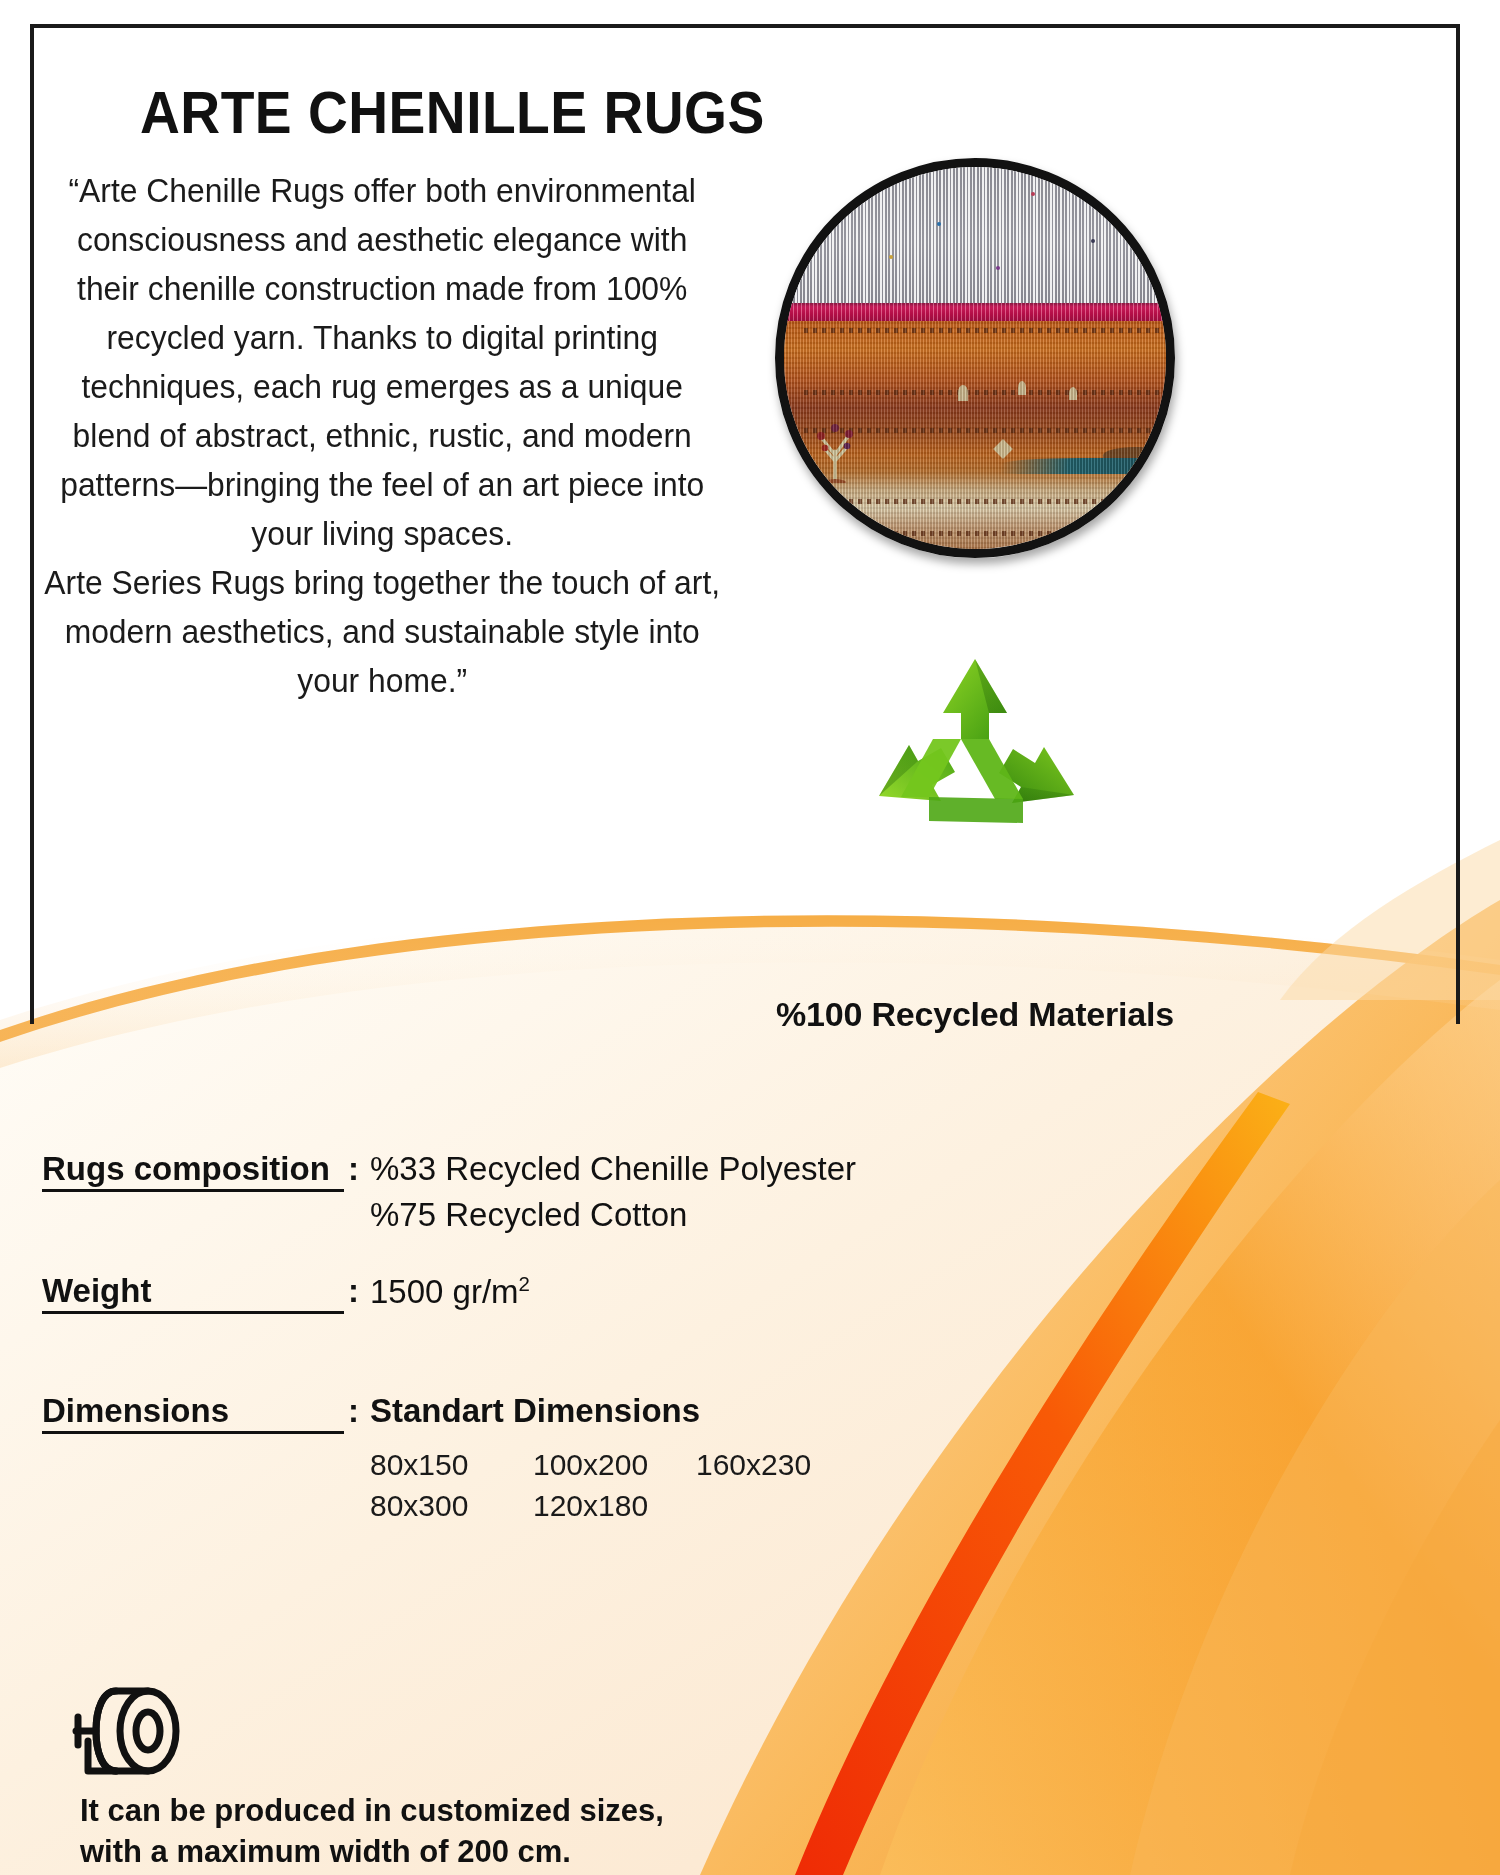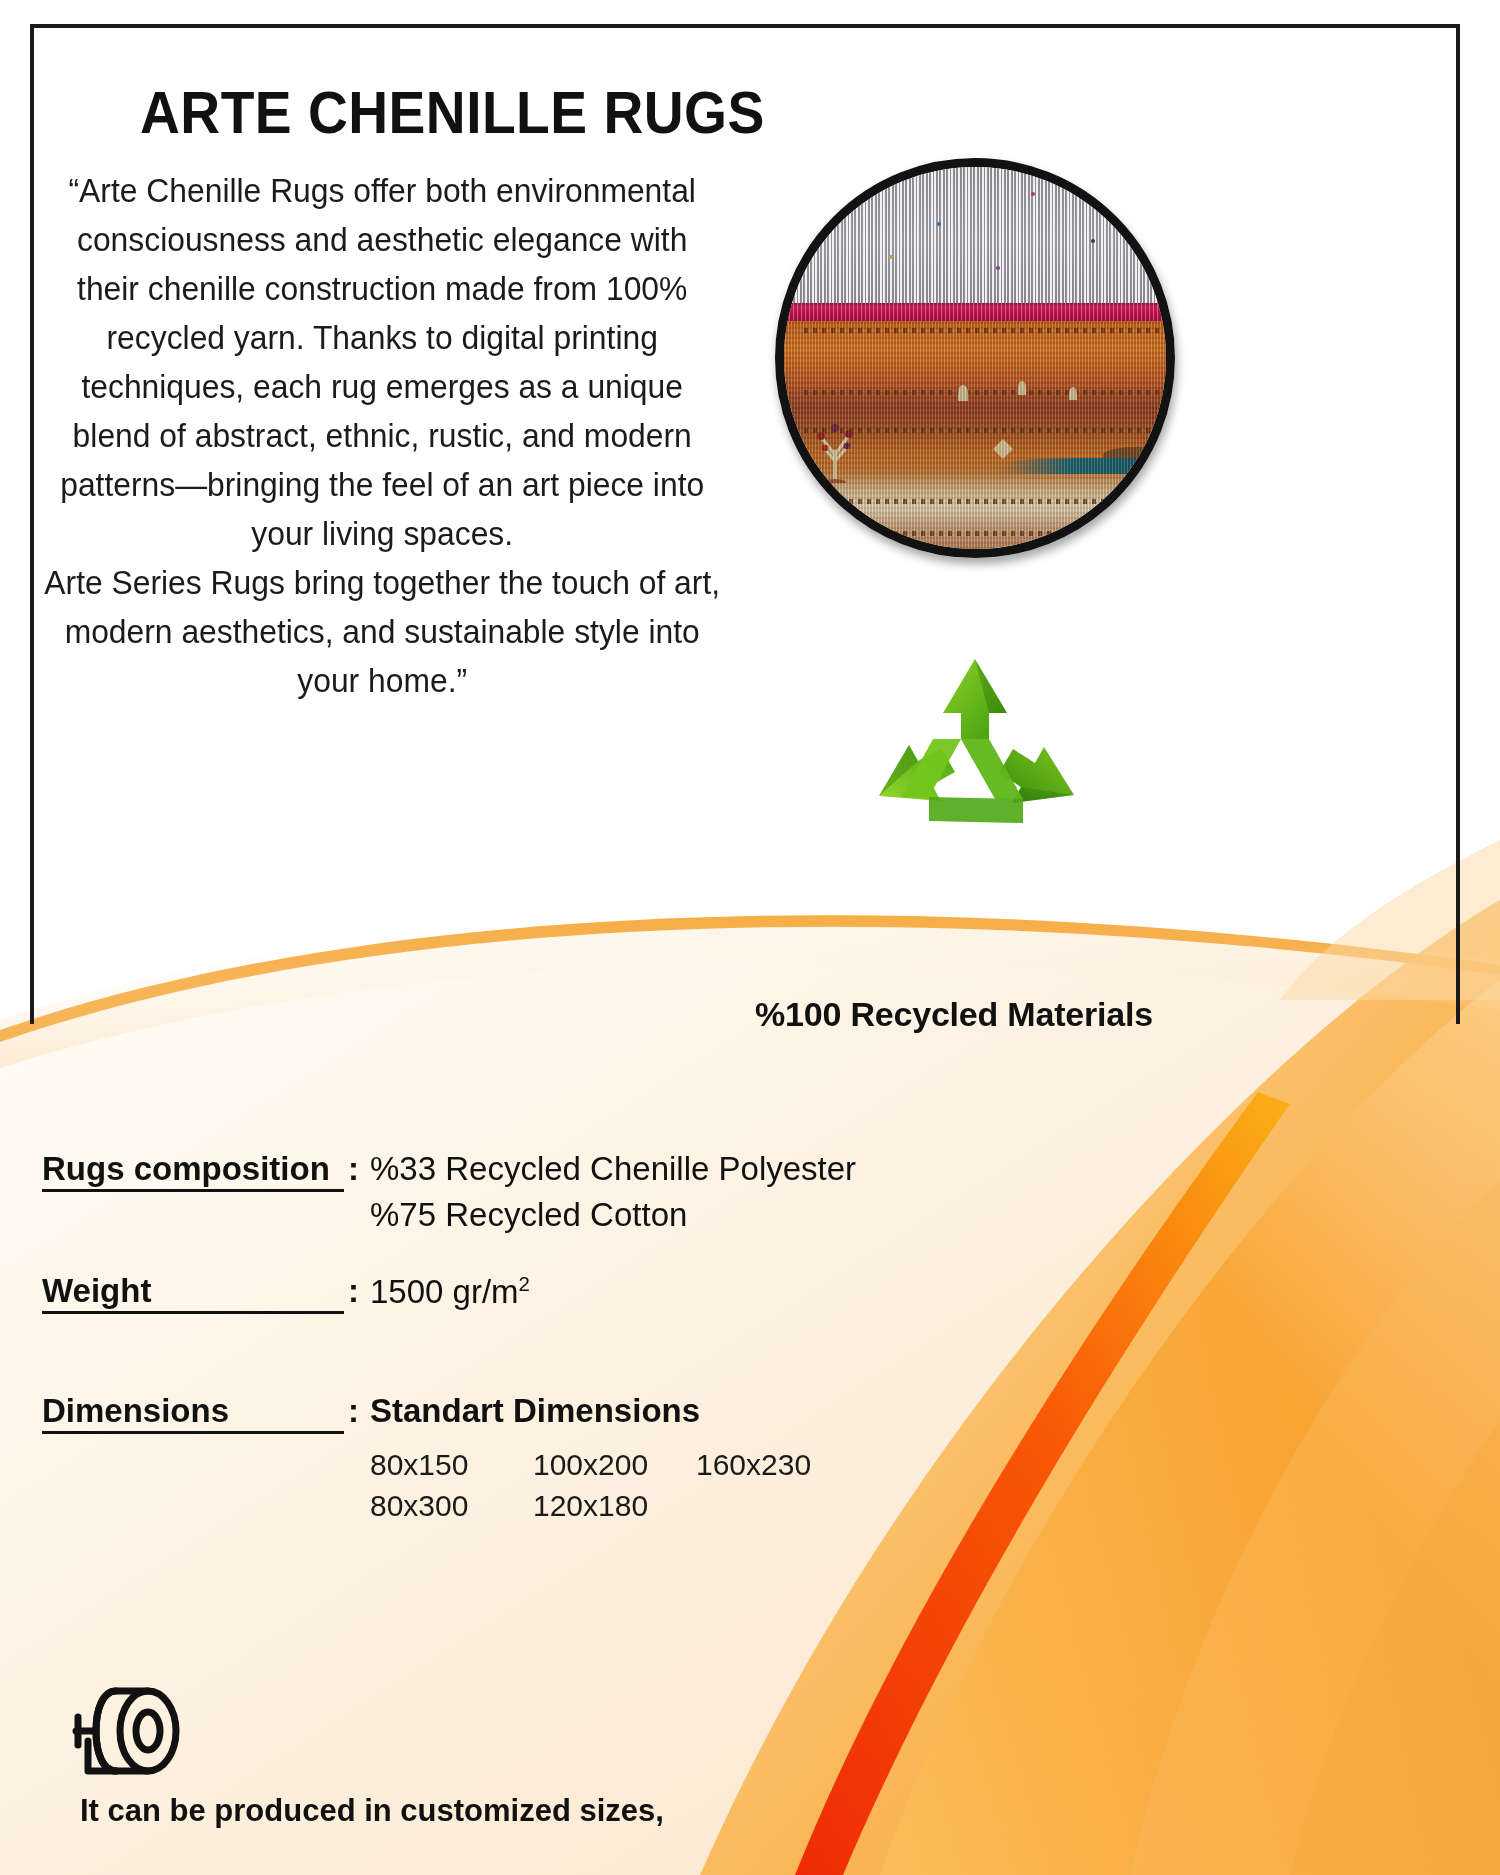--- a/index.html
+++ b/index.html
@@ -87,21 +87,21 @@
     background:#5a3d22;border-radius:46% 46% 20% 20%;opacity:.8;}
   .motif{position:absolute;background:#cfc9a0;opacity:.9;}
   .dotrow{position:absolute;height:5px;left:10%;right:6%;
     background:repeating-linear-gradient(90deg,#5a2a12 0 4px, rgba(0,0,0,0) 4px 9px);opacity:.75;}
   .tree{position:absolute;left:11%;top:44%;width:58px;height:62px;}
 
   
   .recycle{position:absolute;left:873px;top:655px;width:205px;height:175px;z-index:6;}
   .recycle-cap{
     position:absolute;left:755px;top:995px;width:440px;z-index:6;
-    font-size:34px;font-weight:bold;color:#111;
+    text-align:center;font-size:34px;font-weight:bold;color:#111;
     font-family:"Liberation Sans", sans-serif;letter-spacing:-.2px;
   }
 
   
   .specs{position:absolute;left:0;top:1150px;width:1000px;z-index:6;}
   .spec-row{position:relative;margin-bottom:18px;}
   .spec-label{
     position:absolute;left:42px;top:0;width:302px;
     font-size:33px;font-weight:bold;color:#111;
     font-family:"Liberation Sans", sans-serif;
@@ -305,16 +305,17 @@
         <ellipse cx="78" cy="46" rx="12" ry="19"></ellipse>
         <path d="M78,6 L46,6 C33,6 26,24 26,46 C26,68 33,86 46,86 L78,86"></path>
         <path d="M46,6 C33,6 26,24 26,46 C26,68 33,86 46,86"></path>
         <path d="M26,46 L6,46"></path>
         <path d="M8,32 L8,60"></path>
         <path d="M18,56 L18,86 L46,86"></path>
       </g>
     </svg>
     <div class="footer-text">
       <div>It can be produced in customized sizes,</div>
+      <div>with a maximum width of 200 cm.</div>
     </div>
   </div>
 
 </div>
 
 </body></html>

